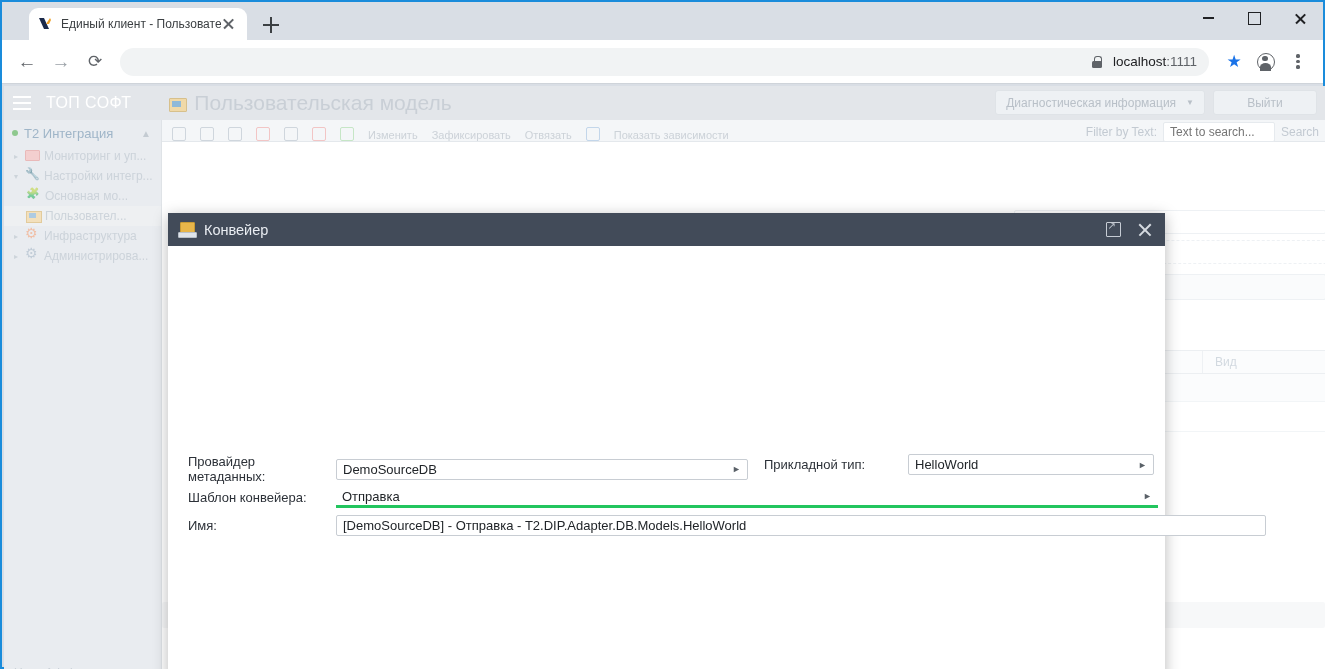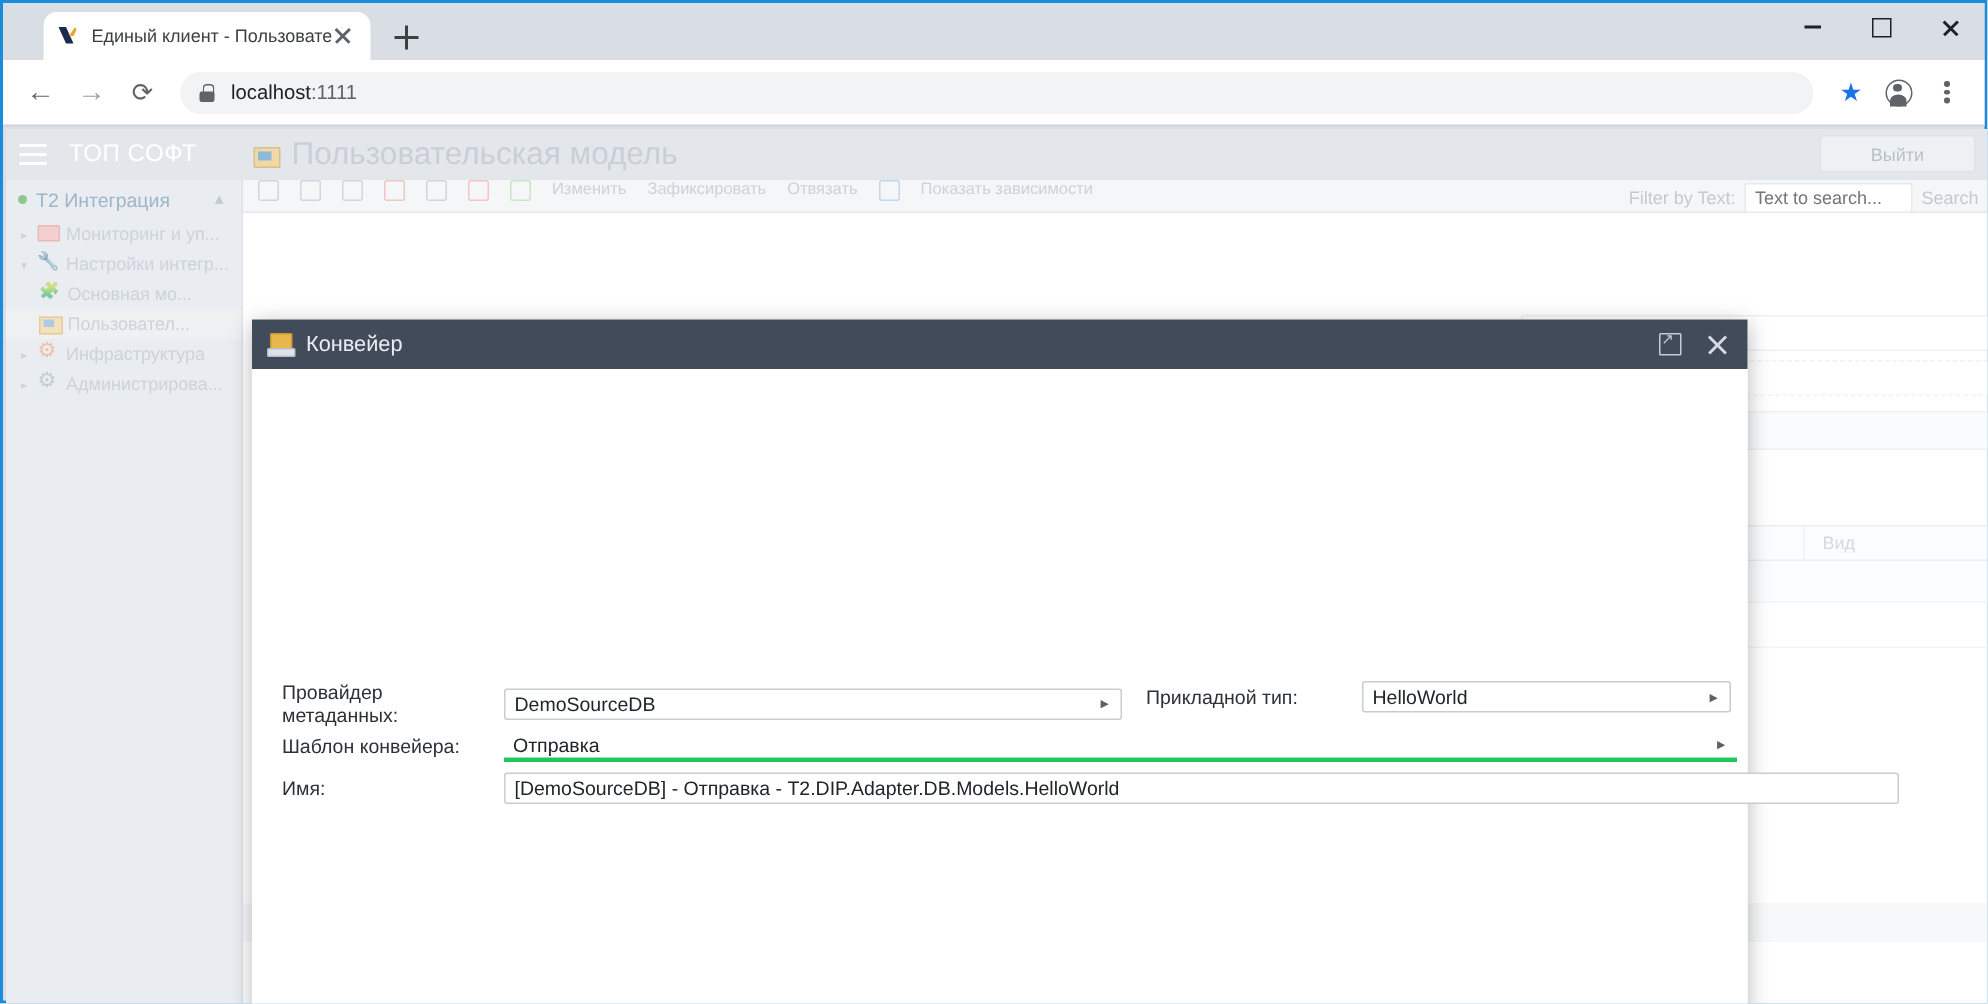--- a/index.html
+++ b/index.html
@@ -64,21 +64,21 @@
     display: flex; align-items: center; padding: 0 10px;
     border-bottom: 1px solid #cfd4da;
   }
   .navbtn { width: 30px; height: 30px; margin-right: 4px; position: relative; cursor: pointer; }
   .arrow-back, .arrow-fwd { font-size: 19px; color: #5f6368; line-height: 30px; text-align: center; }
   .arrow-fwd { color: #9aa0a6; }
   .reload { font-size: 17px; color: #5f6368; line-height: 30px; text-align: center; }
   .omnibox {
     flex: 1 1 auto; height: 28px; background: #f1f3f4; border-radius: 14px;
     display: flex; align-items: center; padding: 0 12px; margin: 0 8px 0 6px;
-    font-size: 13.5px; color: #202124; cursor: text;
+    font-size: 13.5px; color: #202124; cursor: text; justify-content: flex-end;
   }
   .lock { width: 12px; height: 12px; margin-right: 10px; position: relative; flex:0 0 12px;}
   .lock::before {
     content:''; position:absolute; left:1px; top:5px; width:10px; height:7px; background:#5f6368; border-radius:1.5px;
   }
   .lock::after {
     content:''; position:absolute; left:3px; top:0px; width:6px; height:7px;
     border:1.6px solid #5f6368; border-bottom:none; border-radius:3px 3px 0 0;
   }
   .url-host { color: #202124; }
@@ -120,21 +120,21 @@
   .hdr-btn {
     height: 25px; background: #eef1f4; border: 1px solid #dfe3e7; border-radius: 3px;
     color: #b9c0c8; font-size: 12px; display:flex; align-items:center; padding: 0 10px; cursor:pointer;
   }
   .hdr-btn .caret { margin-left: 10px; font-size: 8px; }
   .hdr-btn.exit { width: 104px; justify-content:center; }
 
   .app-toolbar {
     position:absolute; left: 158px; top: 34px; width: 1163px; height: 22px;
     background:#f4f6f8; border-bottom: 1px solid #e4e8ec; overflow:hidden;
-    display:flex; align-items:flex-start; gap: 14px; padding-left: 10px;
+    display:flex; align-items:flex-end; gap: 14px; padding-left: 10px;
   }
   .tb-ghost { font-size: 11px; color: #ccd2d8; white-space: nowrap; }
   .tb-gi { width: 14px; height: 14px; border: 1.4px solid #cfd6dd; border-radius: 2px; flex:0 0 14px; }
   .tb-gi.pink { border-color:#f2c5c5;}
   .tb-gi.green { border-color:#c6e6c6;}
   .tb-gi.blue { border-color:#c3d6ea;}
 
   .filter-row {
     position:absolute; right: 6px; top: 36px; display:flex; align-items:center; gap:6px;
     font-size: 12px; color: #c3cad2;
@@ -299,20 +299,24 @@
             <i></i>
             <i></i>
             <i></i>
           </div>
       <span class="brand">ТОП СОФТ</span>
       <div class="app-title-wrap">
         <span class="folder-ico"></span>
         <span class="app-title">Пользовательская модель</span>
       </div>
       <div class="hdr-right">
+        <div class="hdr-btn">
+          <span>Диагностическая информация</span>
+          <span class="caret">▼</span>
+        </div>
         <div class="hdr-btn exit">
           <span>Выйти</span>
         </div>
       </div>
     </div>
 
     <div class="app-toolbar">
       <span class="tb-gi"></span>
       <span class="tb-gi"></span>
       <span class="tb-gi"></span>

